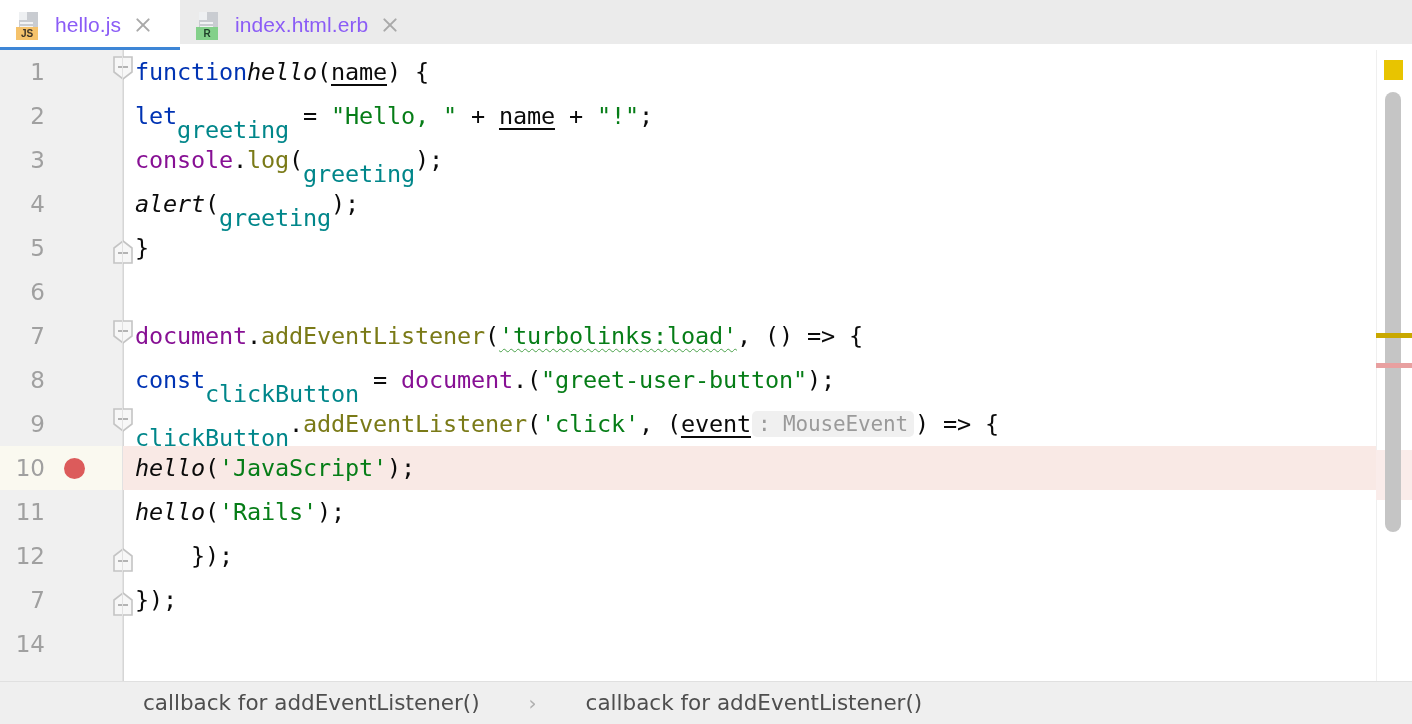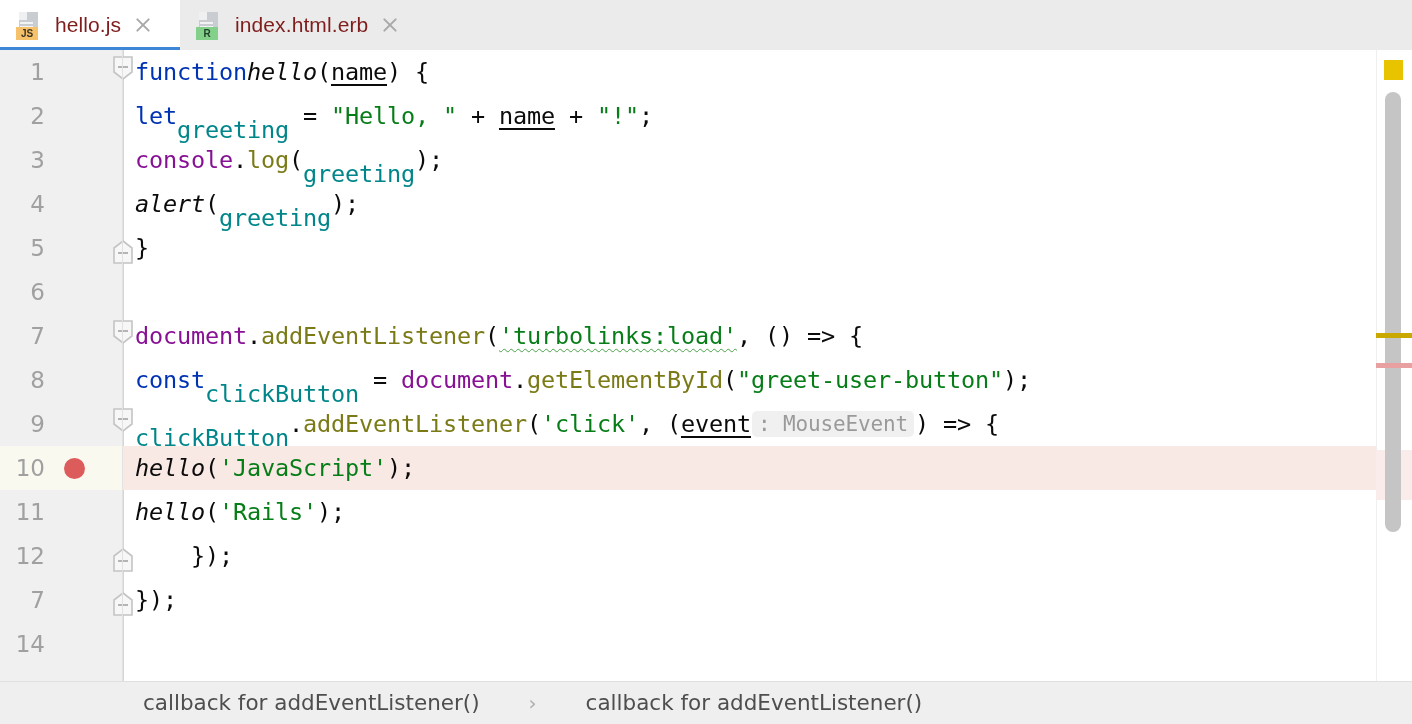--- a/index.html
+++ b/index.html
@@ -6,37 +6,37 @@
   body{
     width:1412px;height:724px;overflow:hidden;
     background:#ffffff;
     font-family:"Liberation Sans", sans-serif;
     -webkit-font-smoothing:antialiased;
   }
   #app{position:relative;width:1412px;height:724px;}
 
   
   .tabbar{
-    position:absolute;left:0;top:0;width:1412px;height:50px;
+    position:absolute;left:0;top:0;width:1412px;height:44px;
     background:#ebebeb;
     box-sizing:border-box;
   }
   .tab{
     position:absolute;top:0;height:50px;
     display:flex;align-items:center;
     box-sizing:border-box;
     padding:0 13px 0 16px;
     cursor:default;
   }
   .tab.active{background:#ffffff;}
   .tab.active:after{
     content:"";position:absolute;left:0;right:0;bottom:0;height:3px;background:#3e86d6;
   }
   .tab-title{
-    font-size:21px;color:#7f1d1d;letter-spacing:0.1px;
+    font-size:21px;color:#8b5cf6;letter-spacing:0.1px;
     font-family:"Liberation Sans", sans-serif;
     white-space:nowrap;
   }
   .tab-close{
     margin-left:12px;width:20px;height:20px;position:relative;flex:0 0 auto;
   }
   .tab-close:before,.tab-close:after{
     content:"";position:absolute;left:1px;top:9px;width:18px;height:2px;background:#a9a9a9;border-radius:1px;
   }
   .tab-close:before{transform:rotate(45deg);}
@@ -271,21 +271,21 @@
         <svg class="shape" viewBox="0 0 20 24">
           <polygon points="1,1 19,1 19,16 10,23 1,16" fill="#f7f7f7" stroke="#c4c4c4" stroke-width="1.6"></polygon>
         </svg>
           <span class="minus"></span>
       </span>
       <span class="code"><span class="obj">document</span>.<span class="meth">addEventListener</span>(<span class="str squiggle">'turbolinks:load'</span>, () =&gt; {</span>
     </div>
 
     <div class="row" style="top:308px;">
       <span class="lineno">8</span>
-      <span class="code">    <span class="kw">const</span> <span class="local">clickButton</span> = <span class="obj">document</span>.<span class="meth">getElementById</span>(<span class="str">"greet-user-button"</span>);</span>
+      <span class="code">    <span class="kw">const</span> <span class="local">clickButton</span> = <span class="obj">document</span>.(<span class="str">"greet-user-button"</span>);</span>
     </div>
 
     <div class="row" style="top:352px;">
       <span class="lineno">9</span>
       <span class="fold down">
         <svg class="shape" viewBox="0 0 20 24">
           <polygon points="1,1 19,1 19,16 10,23 1,16" fill="#f7f7f7" stroke="#c4c4c4" stroke-width="1.6"></polygon>
         </svg>
           <span class="minus"></span>
       </span>

